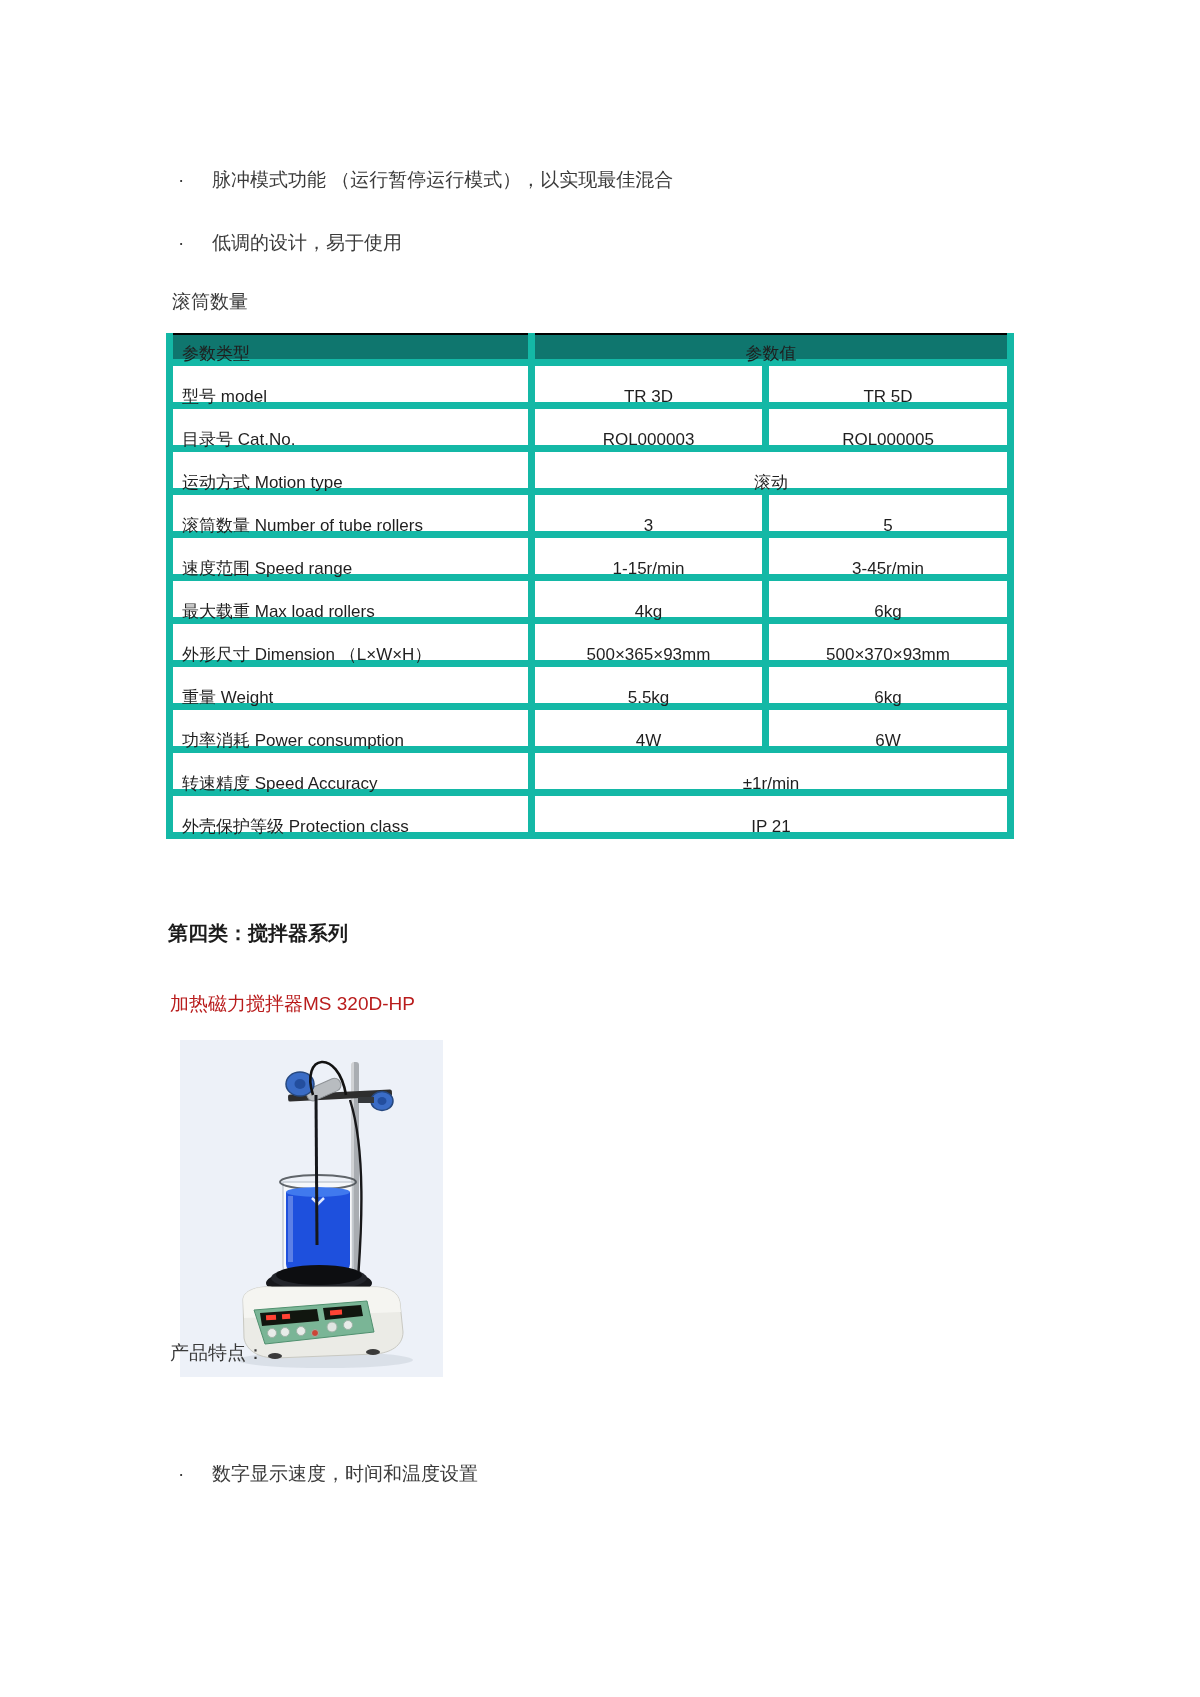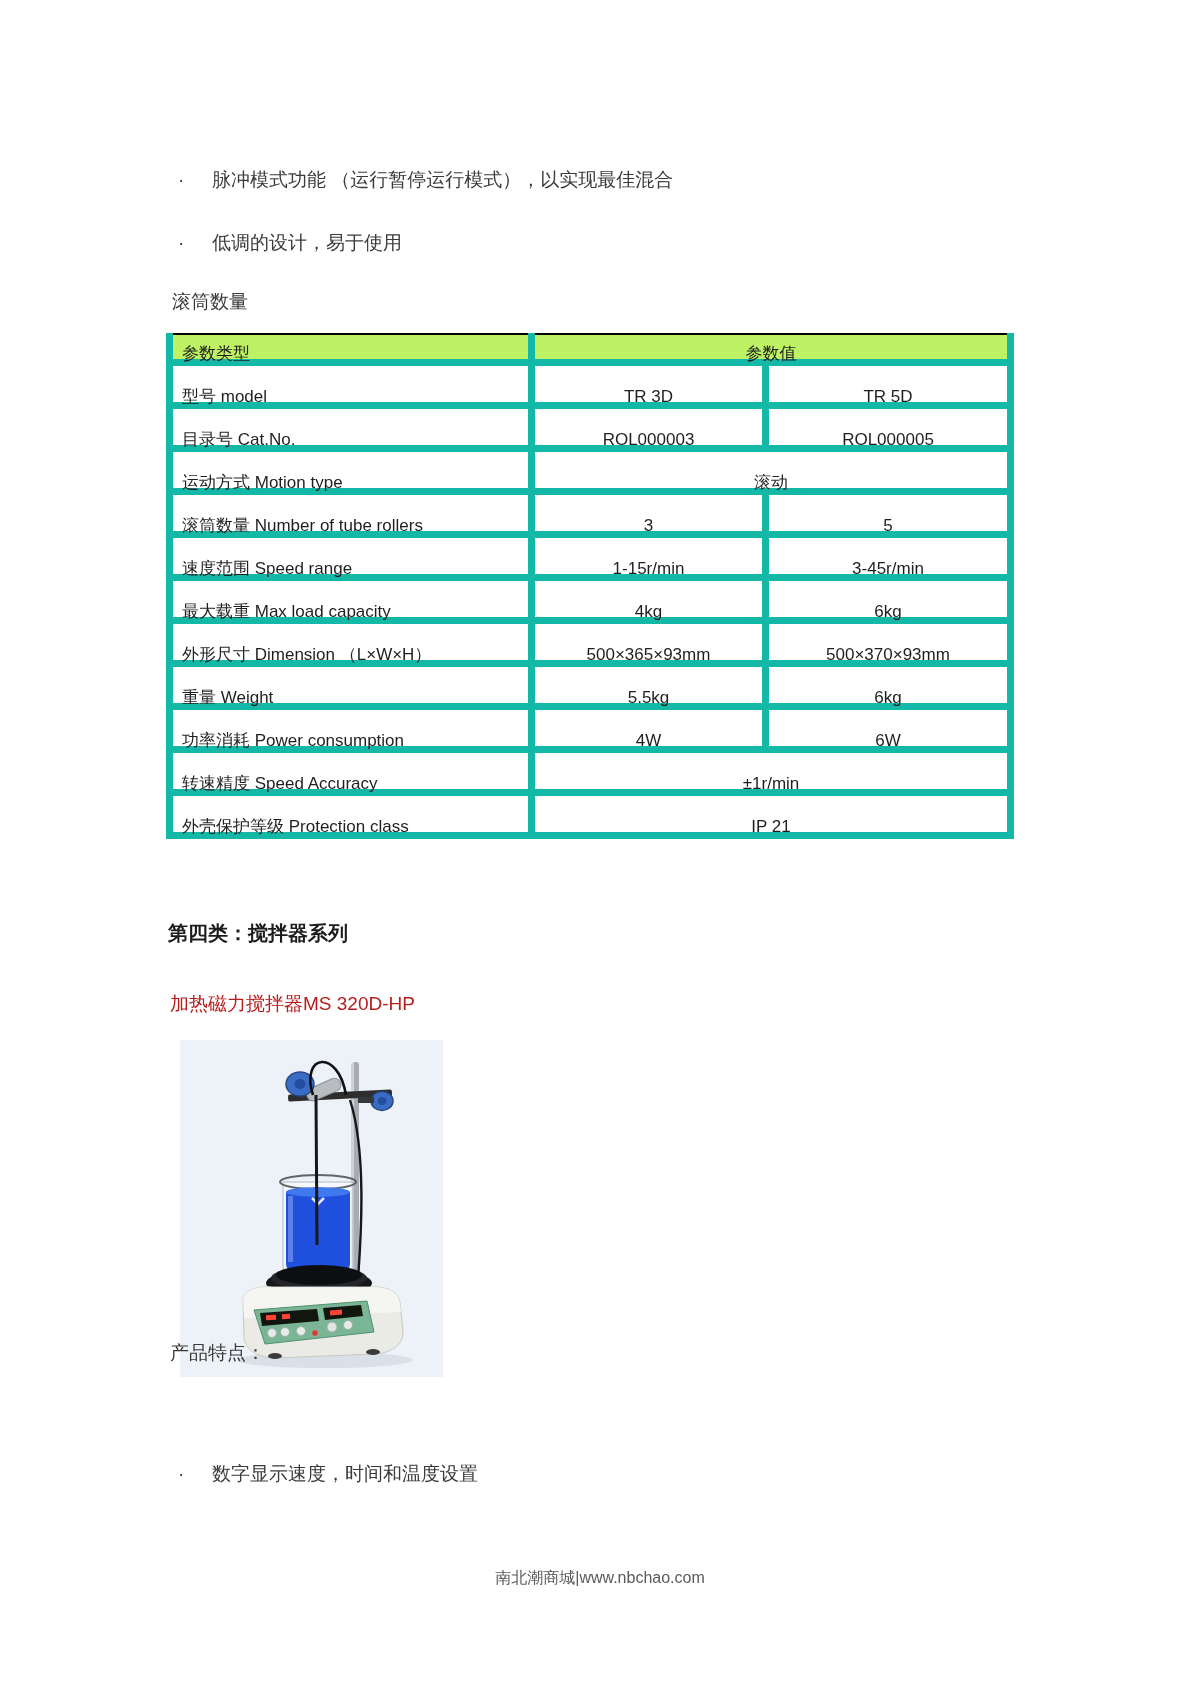--- a/index.html
+++ b/index.html
@@ -10,21 +10,21 @@
     overflow:hidden; margin:0 auto;
   }
   .bullet { position:absolute; left:178px; display:flex; align-items:flex-start;
     font-size:19px; color:#3a3a3a; line-height:1.3; }
   .bullet .dot { width:34px; font-size:19px; color:#3a3a3a; }
   .plain-title { position:absolute; left:172px; font-size:19px; color:#3a3a3a; }
 
   table.spec { position:absolute; top:333px; left:166px; width:841px;
     border-collapse:collapse; table-layout:fixed; font-size:17px; color:#1f1f1f; }
   table.spec td { border:7px solid #14b8a6; vertical-align:bottom; overflow:visible; }
-  table.spec tr.hdr td { background:#bef264; height:28px;
+  table.spec tr.hdr td { background:#0f766e; height:28px;
     border-top:2px solid #000; border-bottom:2px solid #000; }
   table.spec tr.row td { height:43px; }
   td.lbl { padding-left:9px; text-align:left; }
   td.val { text-align:center; }
   table.spec .t { position:relative; top:5px; display:inline-block; line-height:1.05; white-space:nowrap; }
 
   .section-heading { position:absolute; left:168px; top:920px; font-size:20px;
     font-weight:bold; color:#1c1c1c; }
   .product-name { position:absolute; left:170px; top:991px; font-size:19px; color:#b91c1c; }
 
@@ -90,21 +90,21 @@
       <td class="lbl"><span class="t">滚筒数量  Number of tube rollers</span></td>
       <td class="val"><span class="t">3</span></td>
       <td class="val"><span class="t">5</span></td>
     </tr>
     <tr class="row">
       <td class="lbl"><span class="t">速度范围  Speed range</span></td>
       <td class="val"><span class="t">1-15r/min</span></td>
       <td class="val"><span class="t">3-45r/min</span></td>
     </tr>
     <tr class="row">
-      <td class="lbl"><span class="t">最大载重  Max load capacity</span></td>
+      <td class="lbl"><span class="t">最大载重  Max load rollers</span></td>
       <td class="val"><span class="t">4kg</span></td>
       <td class="val"><span class="t">6kg</span></td>
     </tr>
     <tr class="row">
       <td class="lbl"><span class="t">外形尺寸  Dimension （L×W×H）</span></td>
       <td class="val"><span class="t">500×365×93mm</span></td>
       <td class="val"><span class="t">500×370×93mm</span></td>
     </tr>
     <tr class="row">
       <td class="lbl"><span class="t">重量  Weight</span></td>
@@ -194,17 +194,14 @@
       </g>
     </g>
   </svg>
 
   <div class="features-title">产品特点：</div>
   <div class="bullet" style="top:1462px;">
     <span class="dot">·</span>
     <span>数字显示速度，时间和温度设置</span>
   </div>
 
-  <div class="footer">
-    <span class="site">南北潮商城</span><span class="url">|</span><span class="url">www.nbchao.com</span>
-  </div>
 
 </div>
 
 </body></html>

